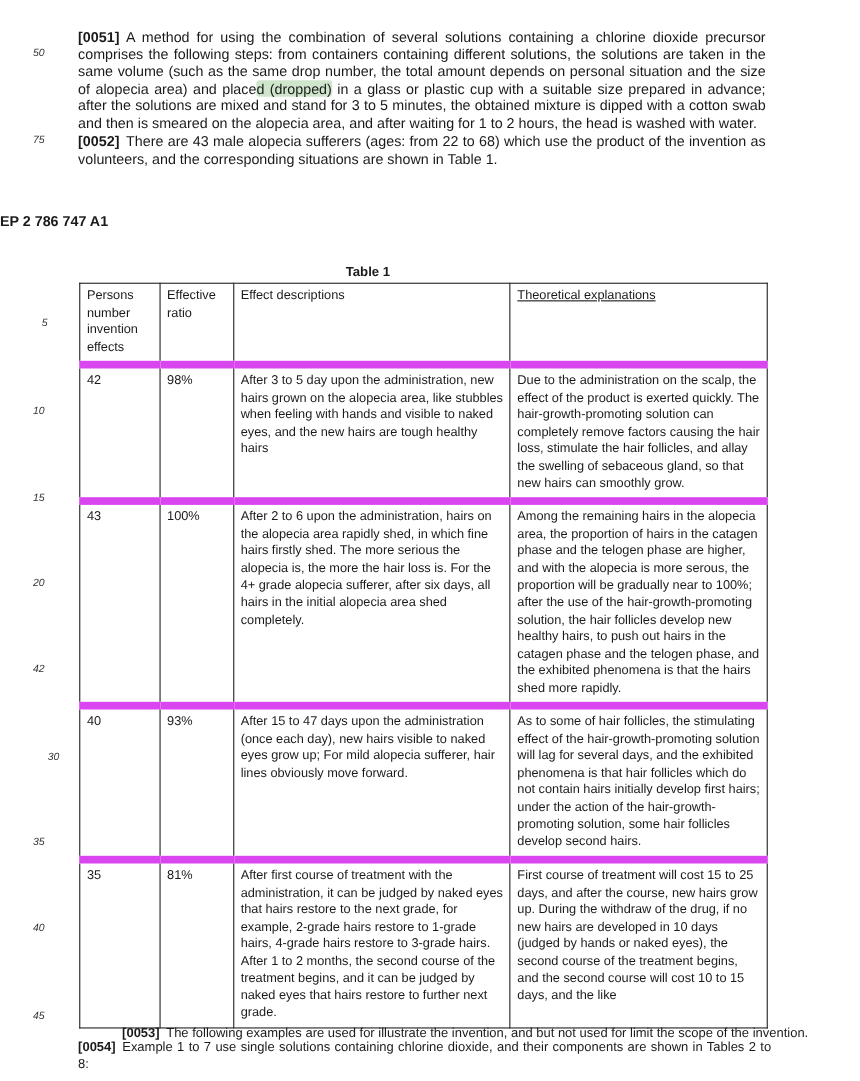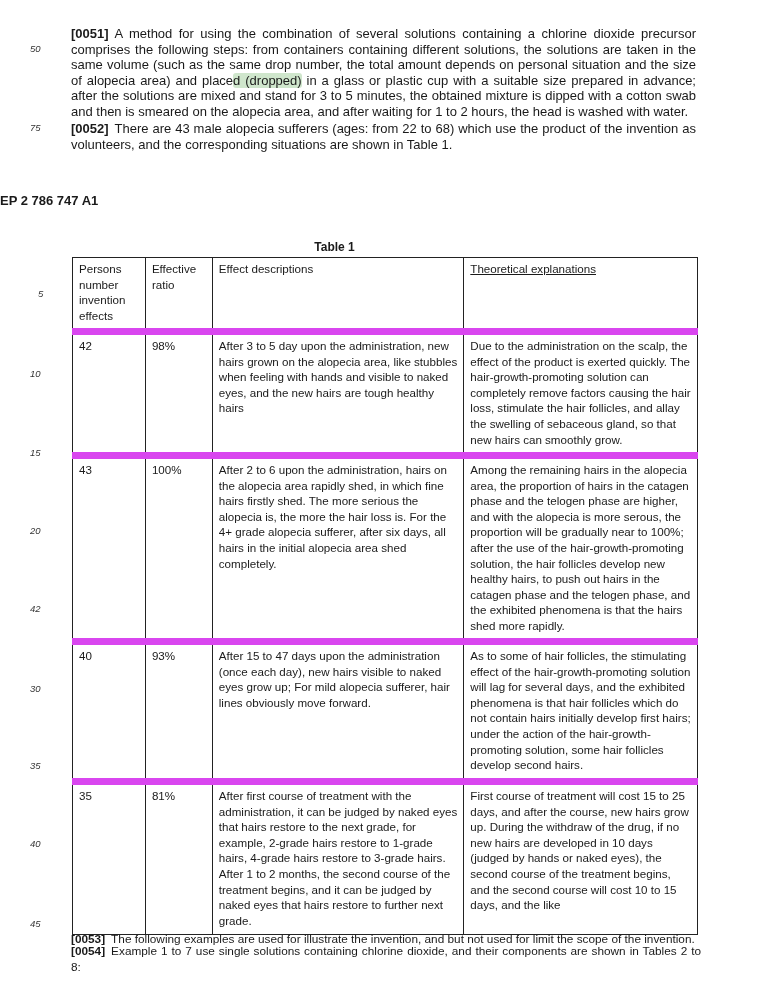--- a/index.html
+++ b/index.html
@@ -46,21 +46,21 @@
 </head>
 <body>
 
 <div class="lineno" style="top:43px;">50</div>
 <div class="lineno" style="top:122px;">75</div>
 <div class="lineno" style="top:288px;left:38px;">5</div>
 <div class="lineno" style="top:368px;">10</div>
 <div class="lineno" style="top:447px;">15</div>
 <div class="lineno" style="top:525px;">20</div>
 <div class="lineno" style="top:603px;">42</div>
-<div class="lineno" style="top:683px;">30</div>
+<div class="lineno" style="top:683px;text-align:right;">30</div>
 <div class="lineno" style="top:760px;">35</div>
 <div class="lineno" style="top:838px;">40</div>
 <div class="lineno" style="top:918px;">45</div>
 
 <div class="para" style="top:26px;">
   <span class="num">[0051]</span><span>A method for using the combination of several solutions containing a chlorine dioxide precursor comprises the following steps: from containers containing different solutions, the solutions are taken in the same volume (such as the same drop number, the total amount depends on personal situation and the size of alopecia area) and place</span><span class="hl">d (dropped)</span><span> in a glass or plastic cup with a suitable size prepared in advance; after the solutions are mixed and stand for 3 to 5 minutes, the obtained mixture is dipped with a cotton swab and then is smeared on the alopecia area, and after waiting for 1 to 2 hours, the head is washed with water.</span>
 </div>
 
 <div class="para" style="top:121px;">
   <span class="num">[0052]</span><span>There are 43 male alopecia sufferers (ages: from 22 to 68) which use the product of the invention as volunteers, and the corresponding situations are shown in Table 1.</span>
@@ -98,19 +98,19 @@
   </tr>
   <tr class="r4">
     <td class="cell-text">35</td>
     <td class="cell-text">81%</td>
     <td class="cell-text">After first course of treatment with the administration, it can be judged by naked eyes that hairs restore to the next grade, for example, 2-grade hairs restore to 1-grade hairs, 4-grade hairs restore to 3-grade hairs. After 1 to 2 months, the second course of the treatment begins, and it can be judged by naked eyes that hairs restore to further next grade.</td>
     <td class="cell-text">First course of treatment will cost 15 to 25 days, and after the course, new hairs grow up. During the withdraw of the drug, if no new hairs are developed in 10 days (judged by hands or naked eyes), the second course of the treatment begins, and the second course will cost 10 to 15 days, and the like</td>
   </tr>
 </tbody>
   </table>
 
-<div class="para" style="top:932px; width:630px; font-size:11.8px;">
+<div class="para" style="top:932px; width:630px; font-size:11.8px;margin-left:40px;">
   <span class="num">[0053]</span><span>The following examples are used for illustrate the invention, and but not used for limit the scope of the invention.</span>
 </div>
 
 <div class="para" style="top:944px; width:630px; font-size:11.8px;">
   <span class="num">[0054]</span><span>Example 1 to 7 use single solutions containing chlorine dioxide, and their components are shown in Tables 2 to 8:</span>
 </div>
 
 </body></html>

